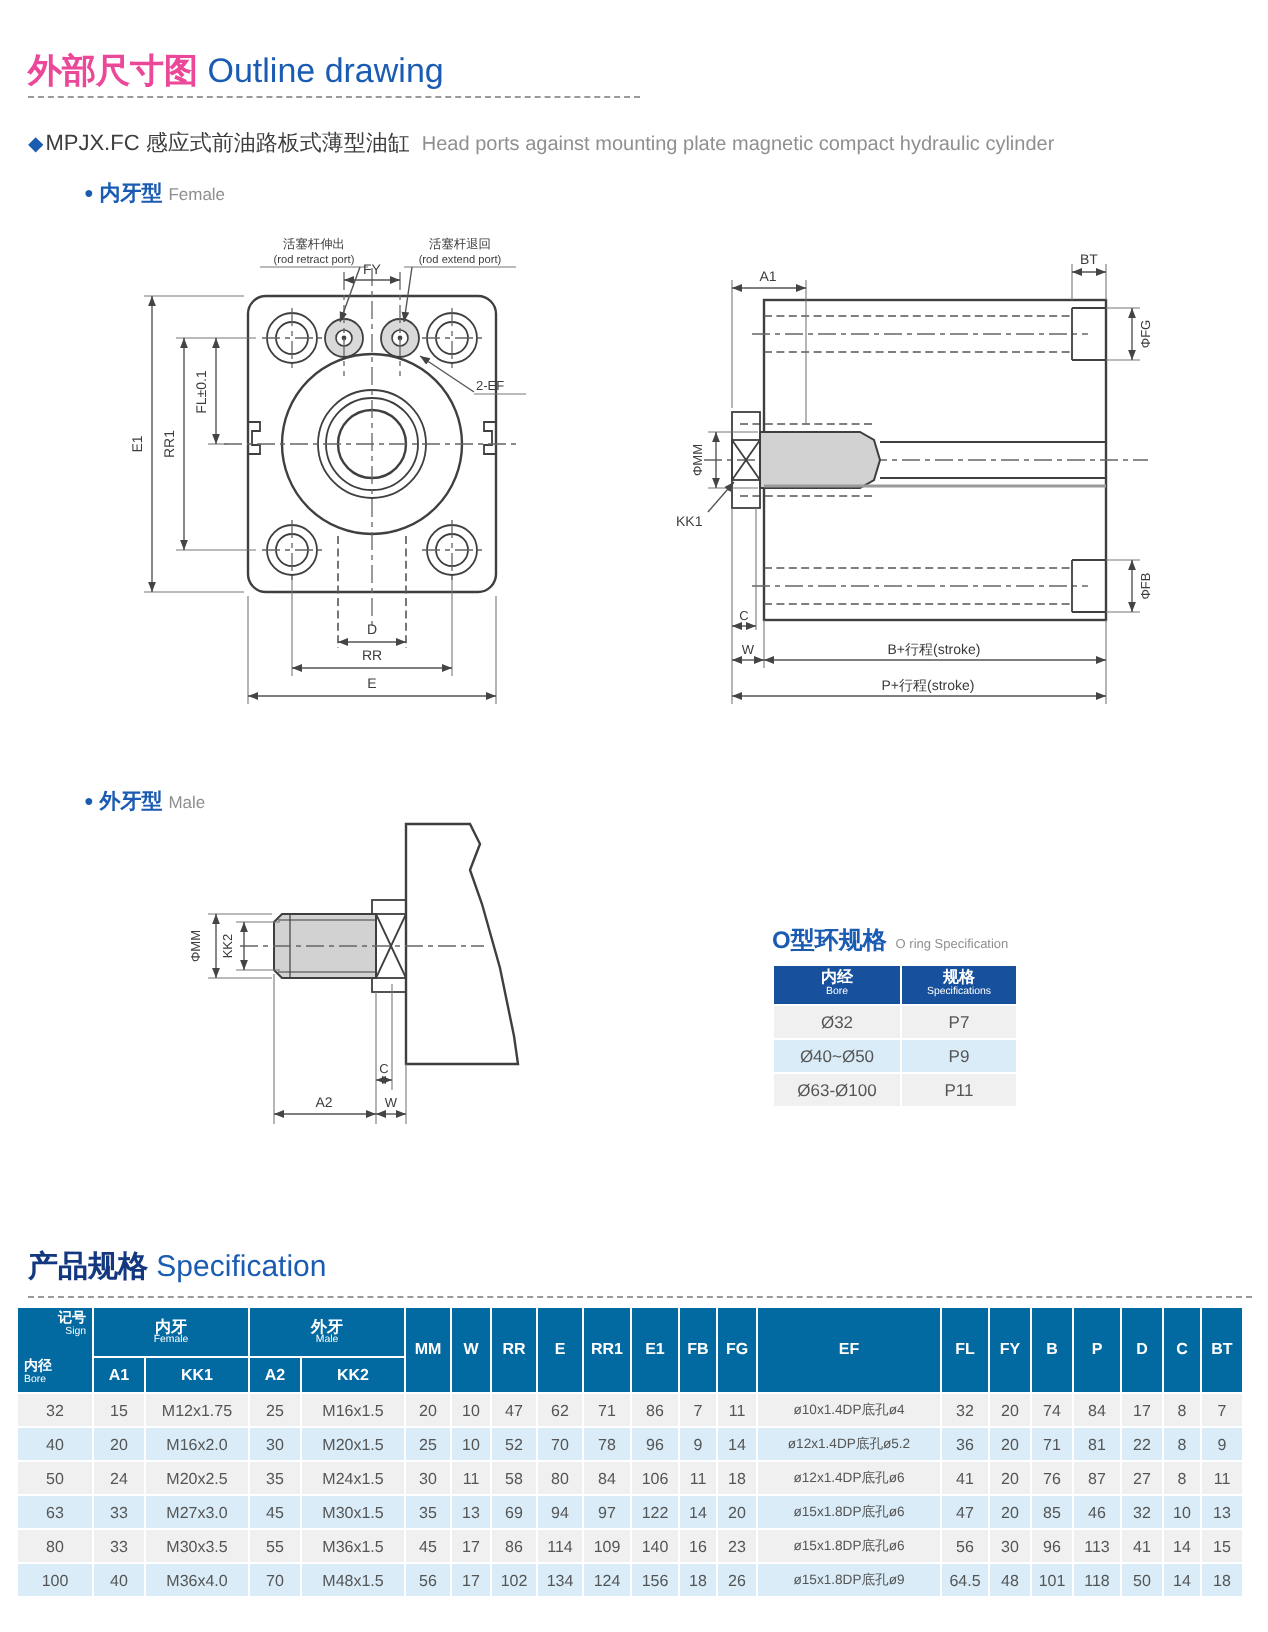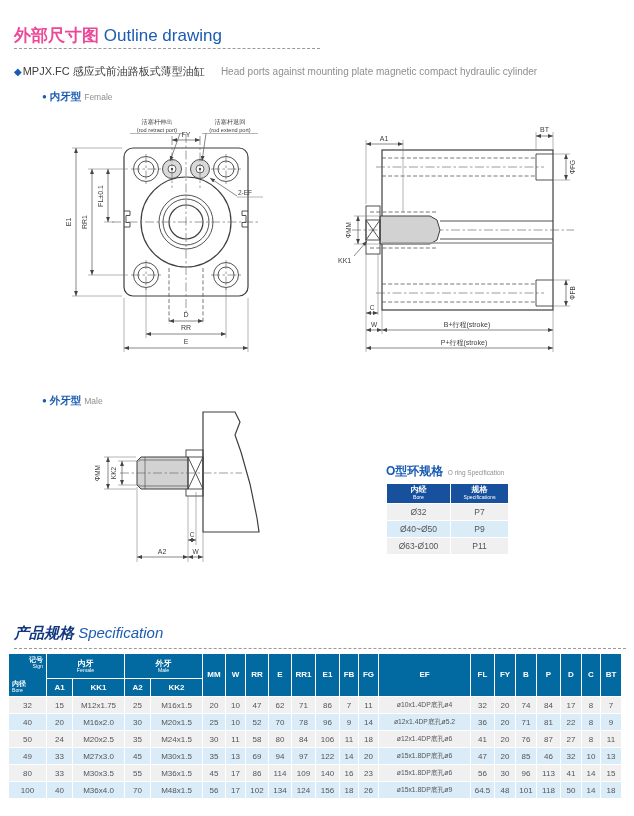--- a/index.html
+++ b/index.html
@@ -12,21 +12,21 @@
   .t-cn{color:#ec4899;font-weight:bold;}
   .t-cn2{color:#14387f;font-weight:bold;}
   .t-en{color:#1b5cb3;}
   .rule{border-top:1px dashed #9a9a9a;height:0;}
   .rule-top{left:14px;top:48px;width:306px;}
   .rule-bot{left:14px;top:648px;width:612px;}
 
   
   .prod{left:14px;top:64px;font-size:11px;color:#3d3d3d;white-space:nowrap;}
   .diamond{color:#1b5cb3;font-size:10px;margin-right:1px;}
-  .p-en{color:#8f8f8f;font-size:10px;margin-left:13px;}
+  .p-en{color:#8f8f8f;font-size:10px;margin-left:3px;}
 
   
   .sec{font-size:10.5px;white-space:nowrap;}
   .sec .dot{color:#1b5cb3;font-size:8px;vertical-align:1px;}
   .s-cn{color:#1b5cb3;font-weight:bold;}
   .s-en{color:#8f8f8f;font-size:8.5px;}
   .sec-female{left:42px;top:90px;}
   .sec-male{left:42px;top:394px;}
 
   
@@ -45,21 +45,21 @@
   .oring{left:386px;top:461px;width:140px;}
   .o-cn{color:#1b5cb3;font-weight:bold;font-size:12px;}
   .o-en{color:#8f8f8f;font-size:6.5px;}
   .oring table{border-collapse:collapse;table-layout:fixed;width:122px;margin-top:3px;}
   .oring th{background:#17519e;color:#fff;border:1px solid #fff;font-size:8px;
             font-weight:bold;padding:2px 0;line-height:1.1;}
   .oring th i{display:block;font-style:normal;font-size:5.2px;font-weight:normal;}
   .oring td{border:1px solid #fff;text-align:center;font-size:8.5px;color:#555;padding:3px 0;}
 
   
-  .spec-title{left:14px;top:624px;font-size:15px;white-space:nowrap;font-style:italic;}
+  .spec-title{left:14px;top:624px;font-size:15px;white-space:nowrap;}
   .spec-wrap{left:8px;top:653px;}
   table.spec{border-collapse:collapse;table-layout:fixed;width:613px;}
   table.spec th{background:#0369a1;color:#fff;border:1px solid #fff;font-size:8px;
                 font-weight:bold;padding:2px 0;line-height:1.15;}
   table.spec th i{display:block;font-style:normal;font-size:5.2px;font-weight:normal;}
   table.spec td{border:1px solid #fff;text-align:center;font-size:8px;color:#555;
                 padding:3px 0;white-space:nowrap;overflow:hidden;}
   table.spec td.ef{font-size:6.8px;}
   tr.base td{background:#f0f0f0;}
   tr.alt td{background:#d9ecf8;}
@@ -481,21 +481,21 @@
             <td class="ef">ø12x1.4DP底孔ø6</td>
             <td>41</td>
             <td>20</td>
             <td>76</td>
             <td>87</td>
             <td>27</td>
             <td>8</td>
             <td>11</td>
           </tr>
           <tr class="alt">
-            <td>49</td>
+            <td>63</td>
             <td>33</td>
             <td>M27x3.0</td>
             <td>45</td>
             <td>M30x1.5</td>
             <td>35</td>
             <td>13</td>
             <td>69</td>
             <td>94</td>
             <td>97</td>
             <td>122</td>

